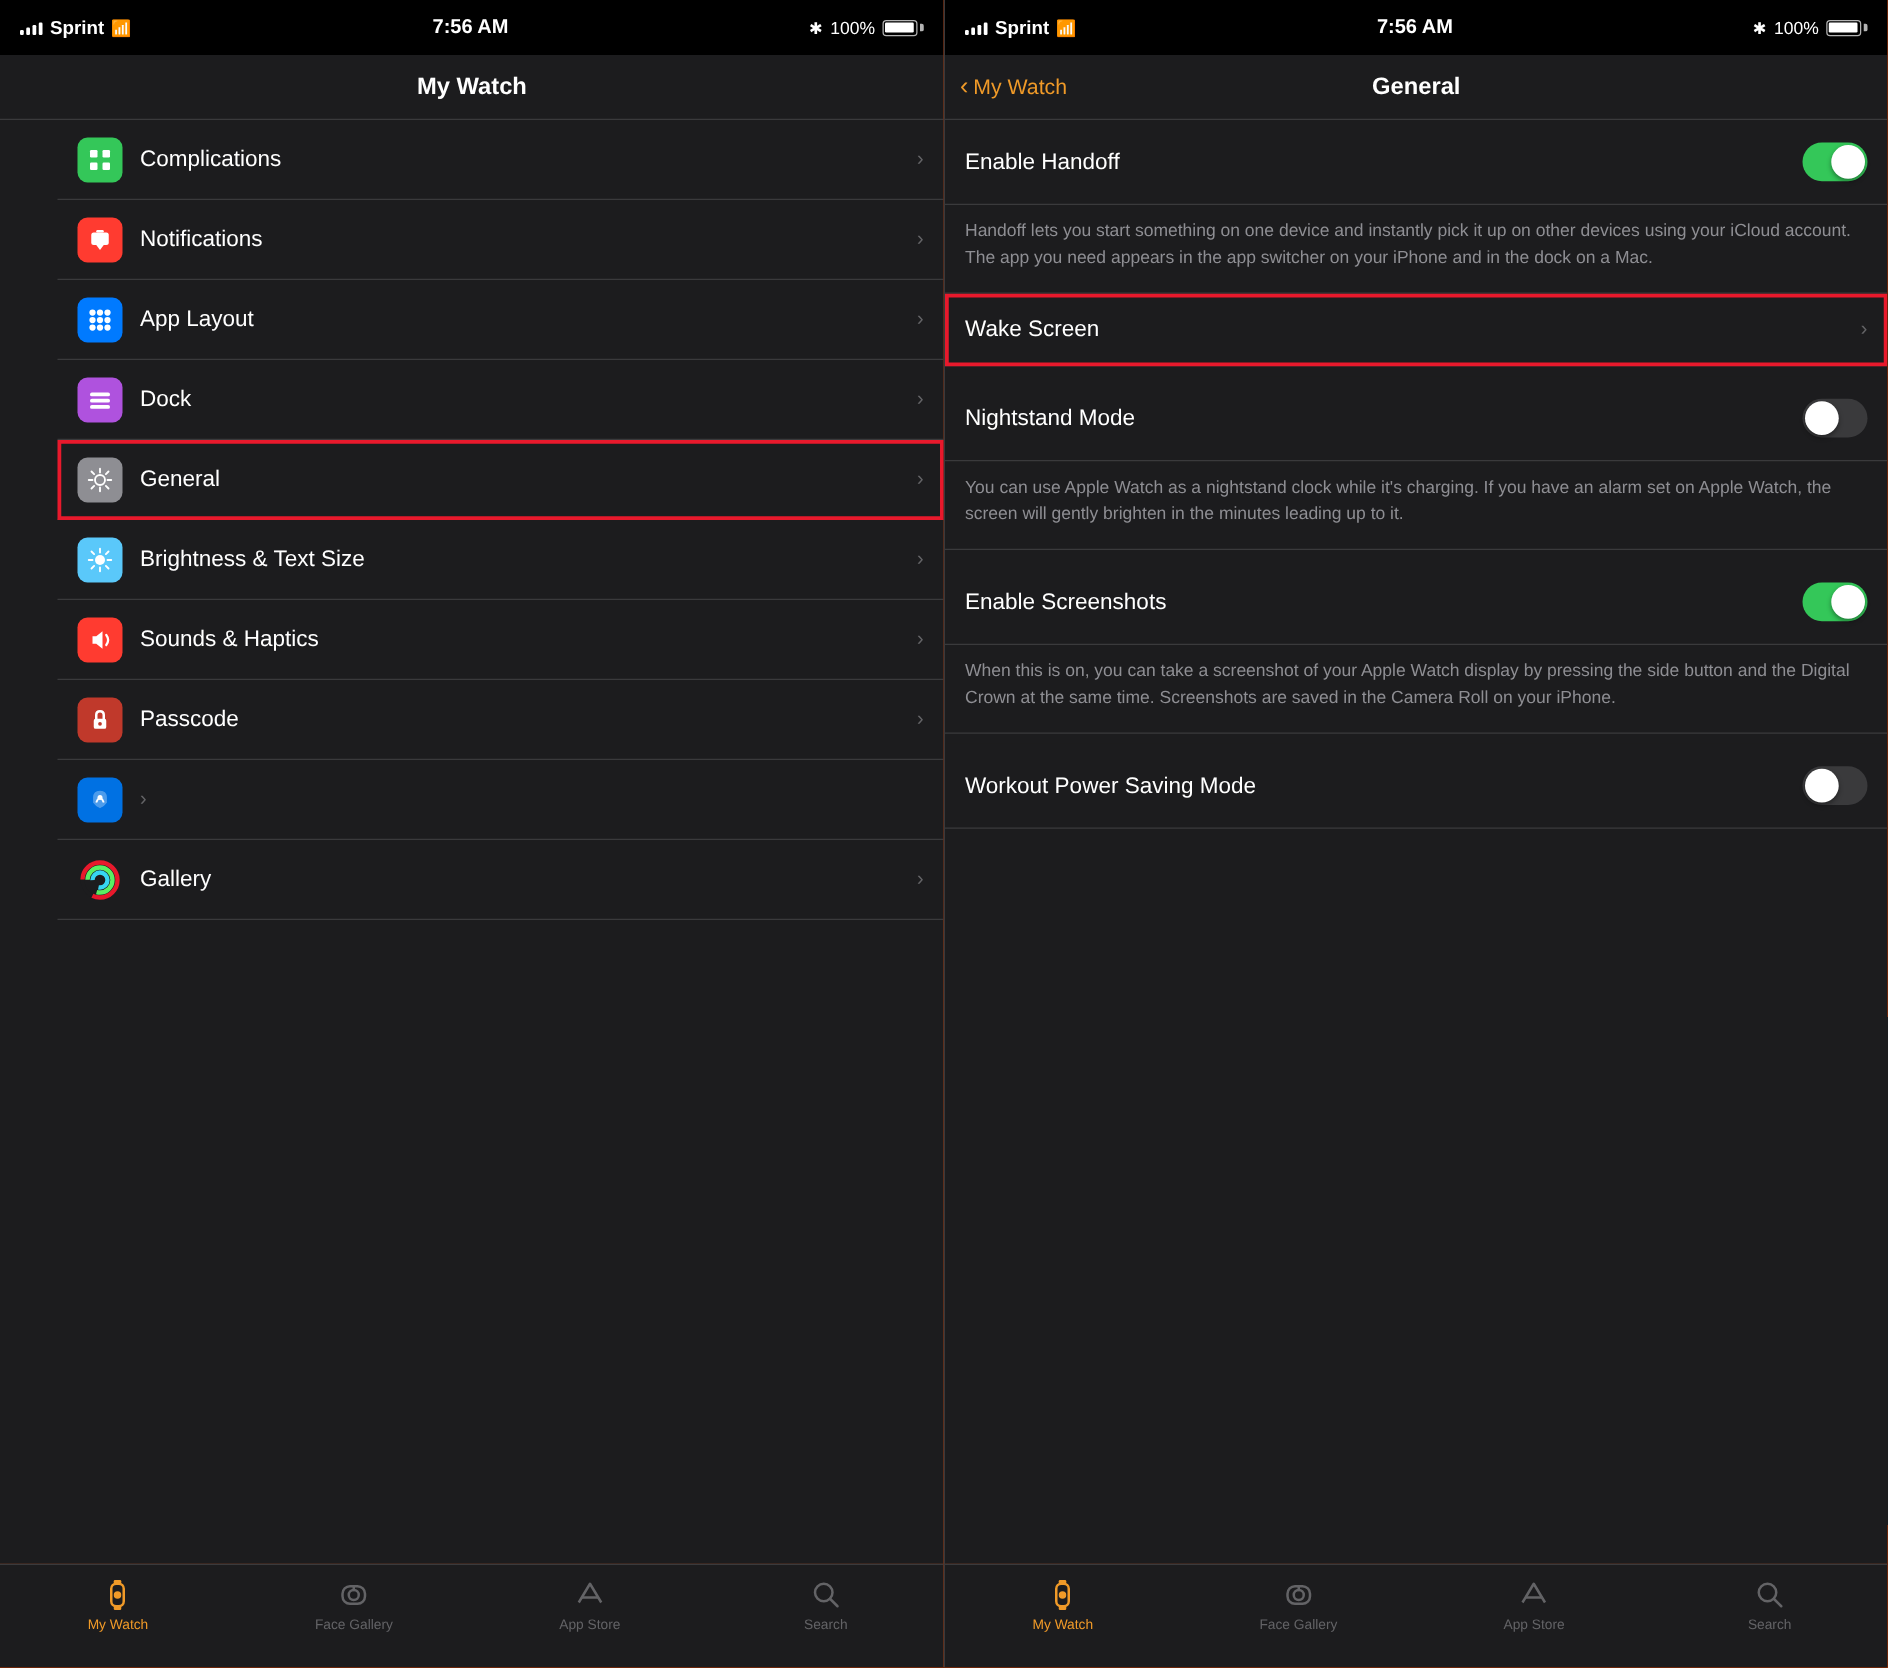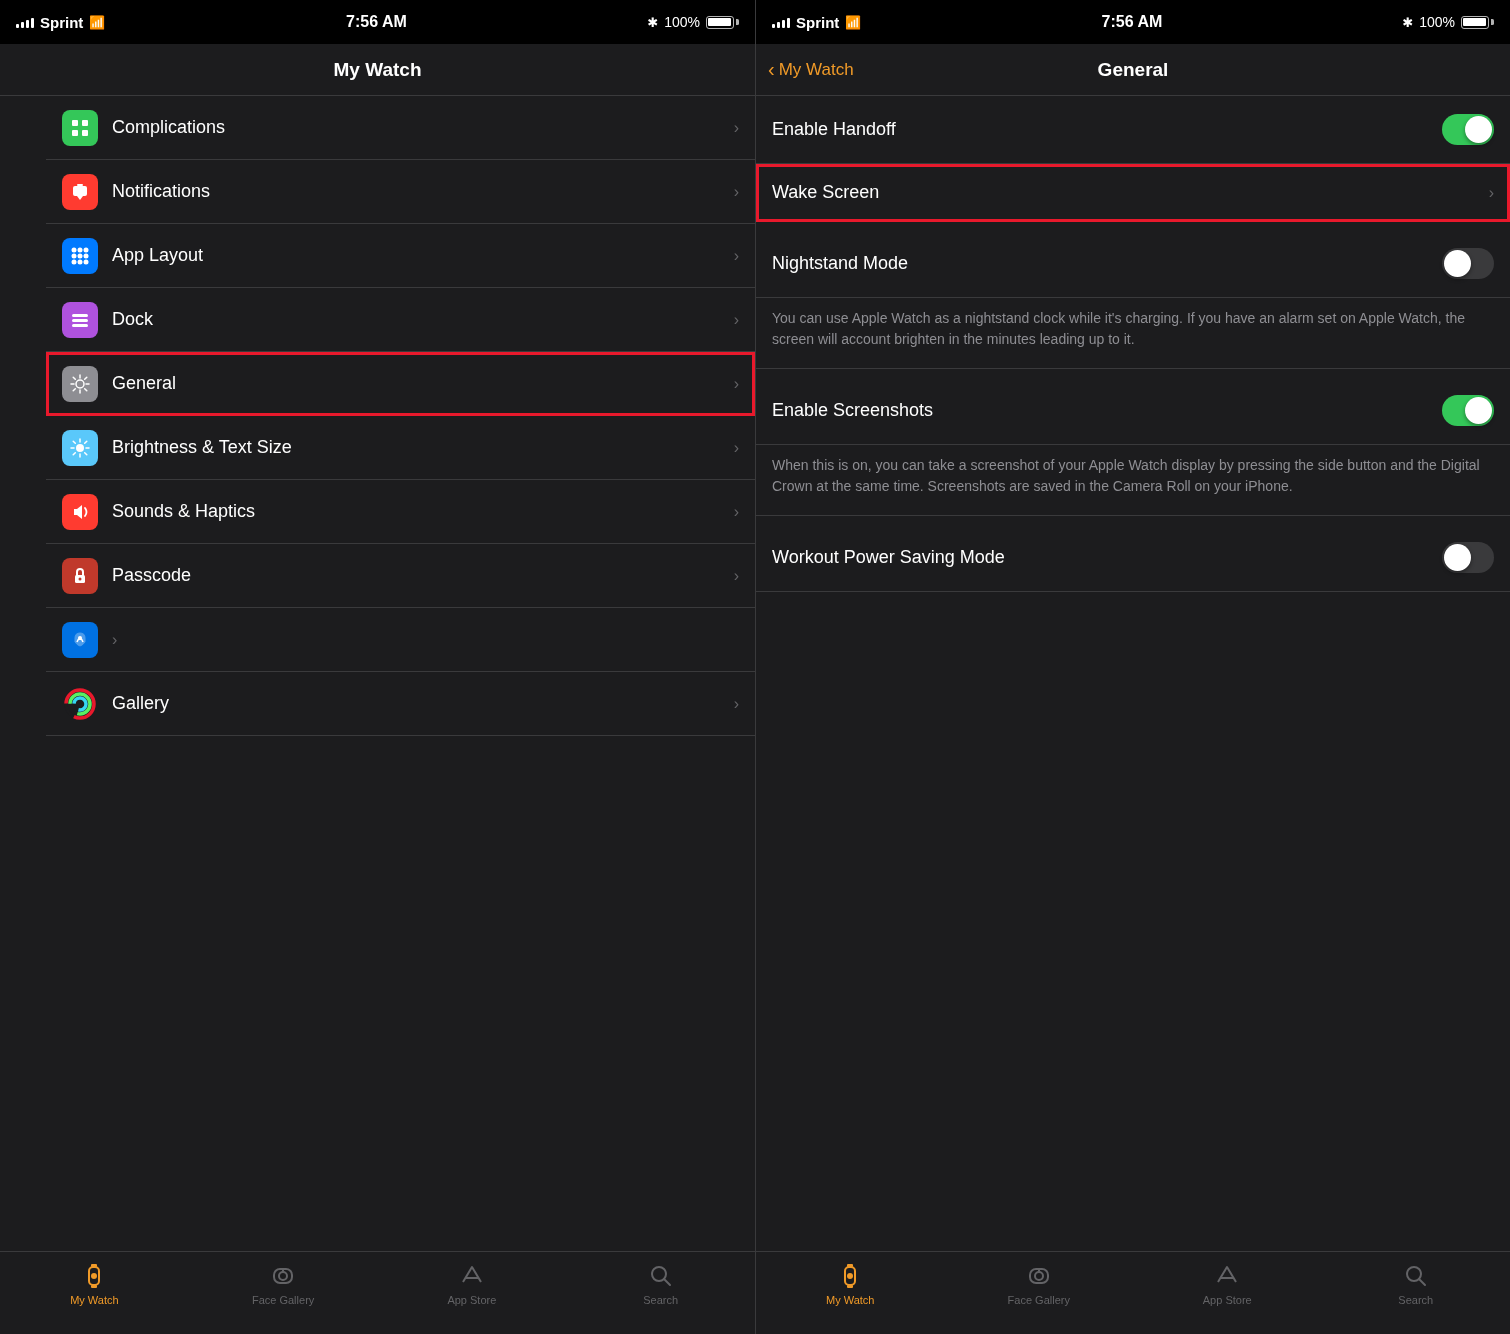--- a/index.html
+++ b/index.html
@@ -493,34 +493,37 @@
   </div>
 
   <div class="settings-container">
 
     <div class="settings-row">
       <span class="settings-row-label">Enable Handoff</span>
       <div class="toggle on">
         <div class="toggle-knob"></div>
       </div>
     </div>
+    <div class="settings-row-description">
+      <p>Handoff lets you start something on one device and instantly pick it up on other devices using your iCloud account. The app you need appears in the app switcher on your iPhone and in the dock on a Mac.</p>
+    </div>
 
     <div class="settings-row highlighted">
       <span class="settings-row-label">Wake Screen</span>
       <span class="list-chevron">›</span>
     </div>
 
     <div class="settings-row" style="margin-top:8px;">
       <span class="settings-row-label">Nightstand Mode</span>
       <div class="toggle off">
         <div class="toggle-knob"></div>
       </div>
     </div>
     <div class="settings-row-description">
-      <p>You can use Apple Watch as a nightstand clock while it's charging. If you have an alarm set on Apple Watch, the screen will account brighten in the minutes leading up to it.</p>
+      <p>You can use Apple Watch as a nightstand clock while it's charging. If you have an alarm set on Apple Watch, the screen will gently brighten in the minutes leading up to it.</p>
     </div>
 
     <div class="settings-row" style="margin-top:8px;">
       <span class="settings-row-label">Enable Screenshots</span>
       <div class="toggle on">
         <div class="toggle-knob"></div>
       </div>
     </div>
     <div class="settings-row-description">
       <p>When this is on, you can take a screenshot of your Apple Watch display by pressing the side button and the Digital Crown at the same time. Screenshots are saved in the Camera Roll on your iPhone.</p>

